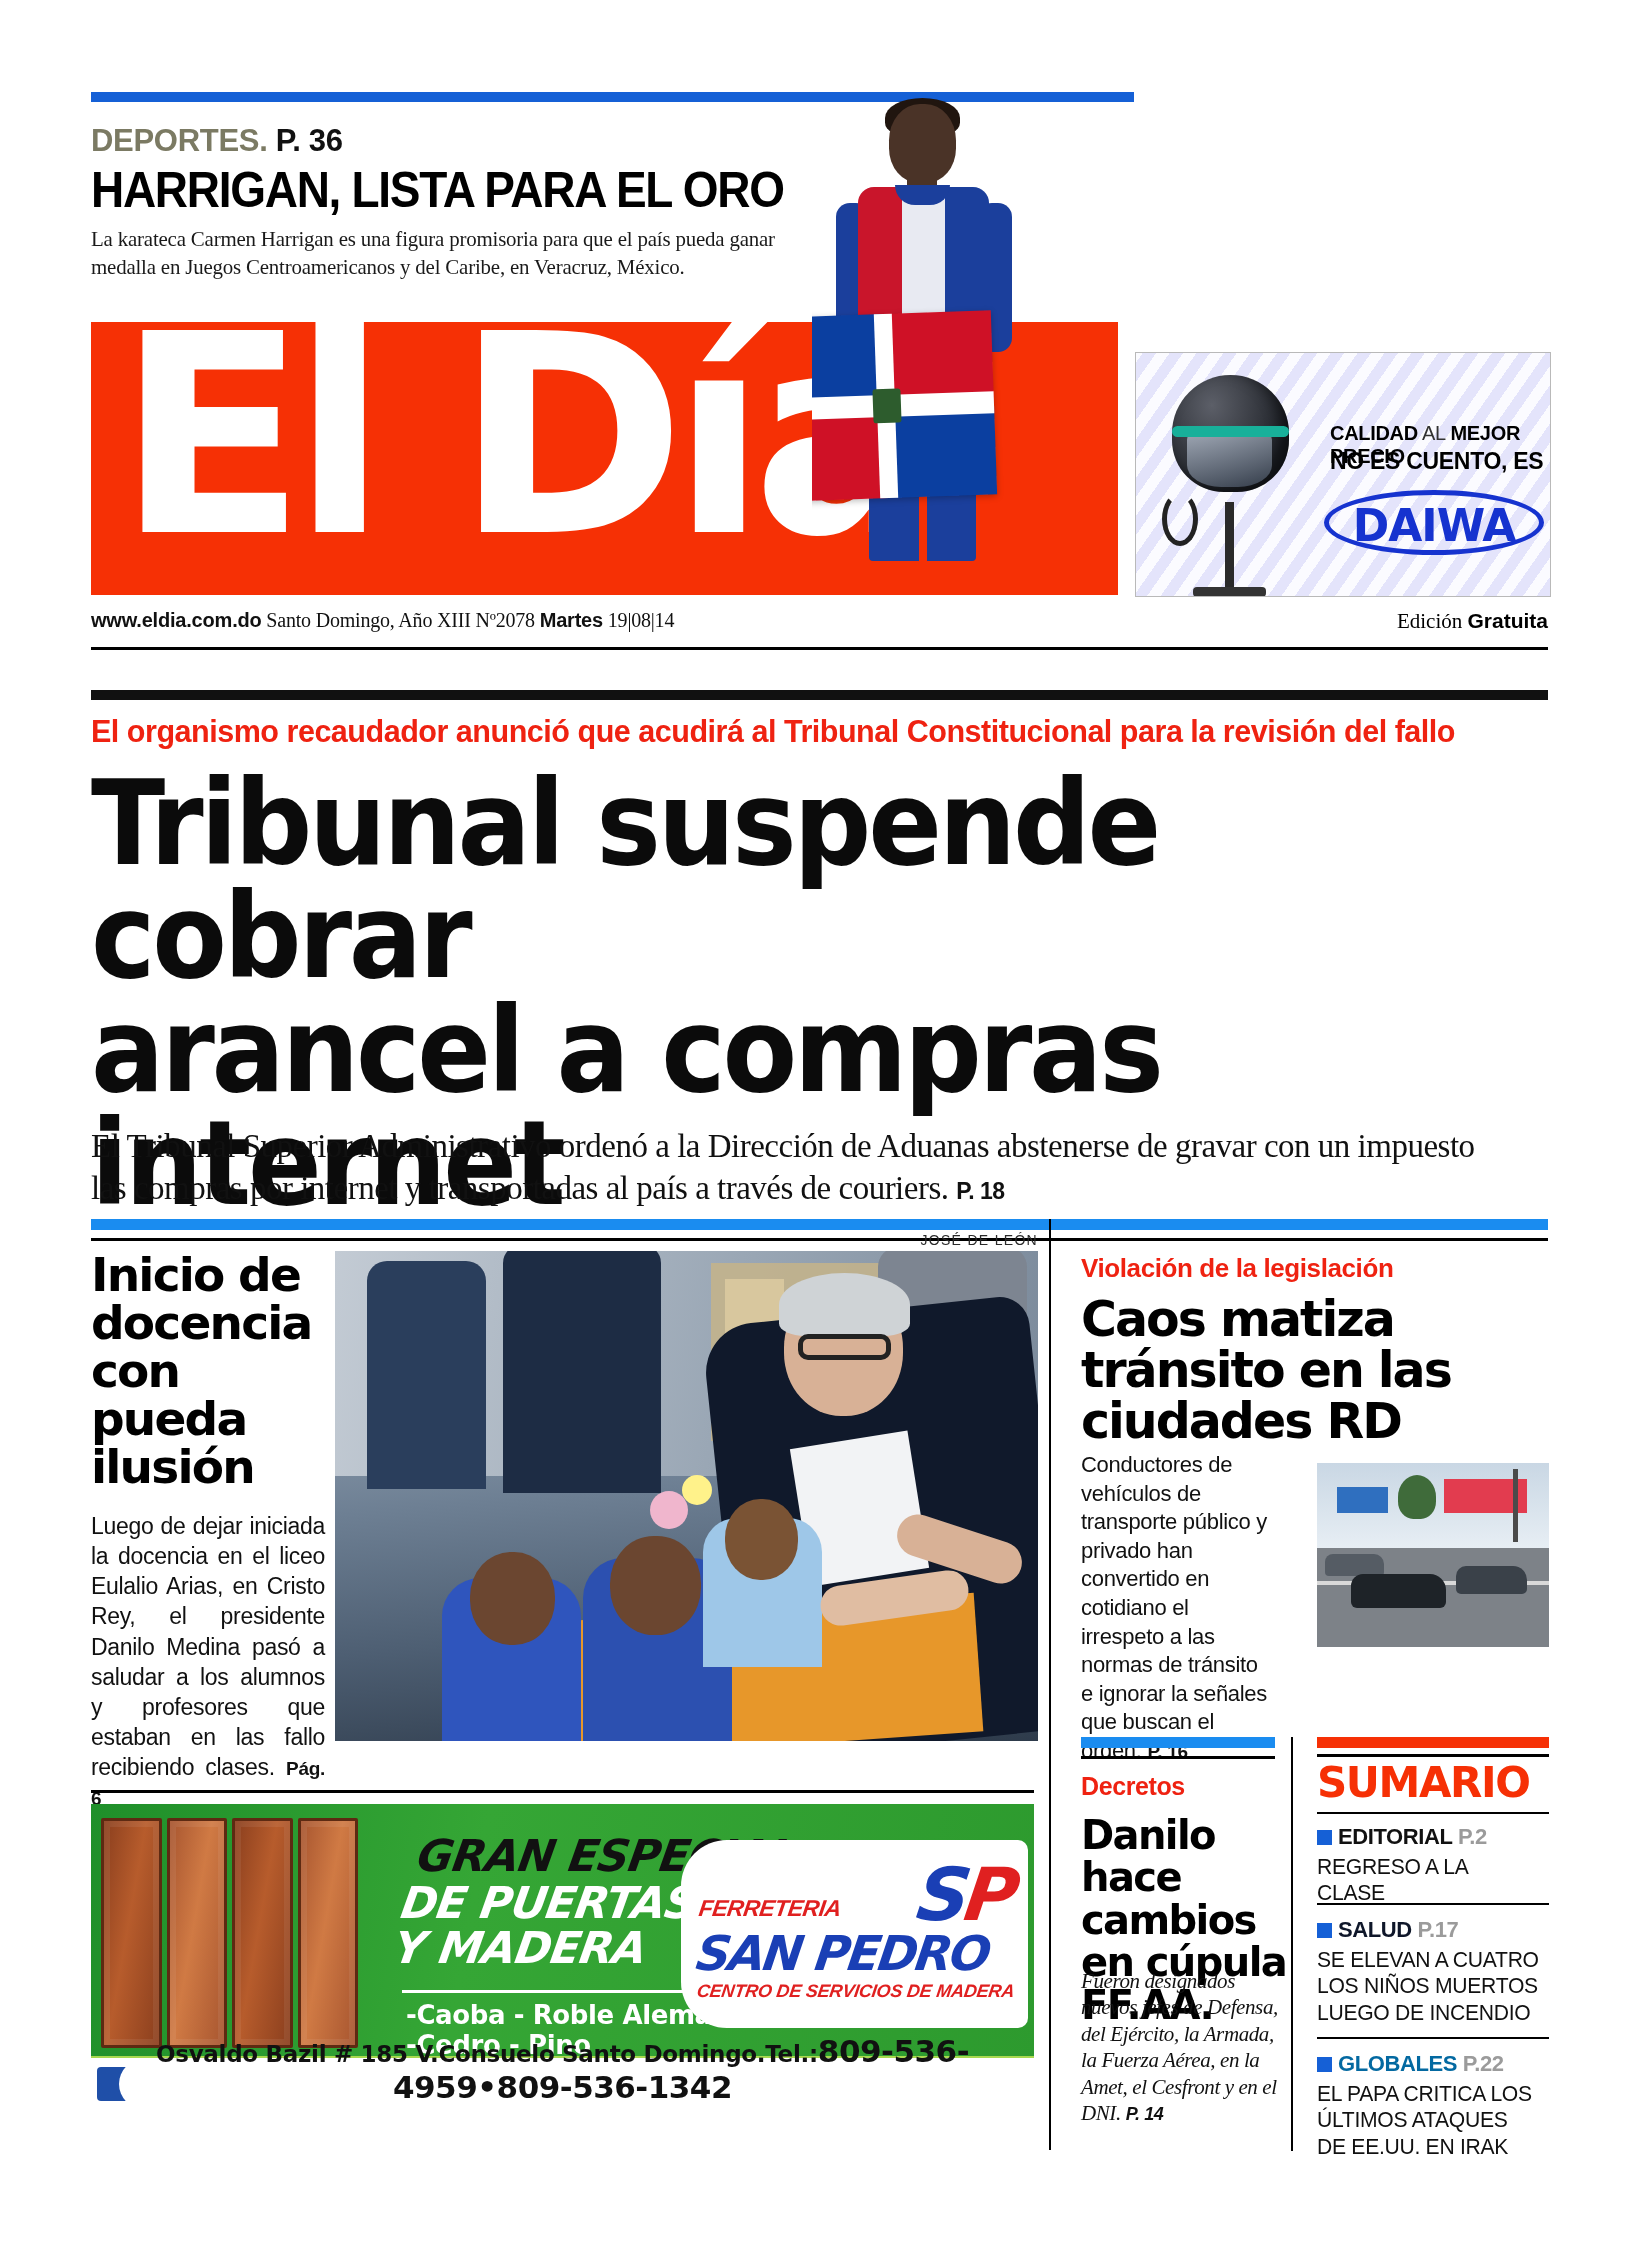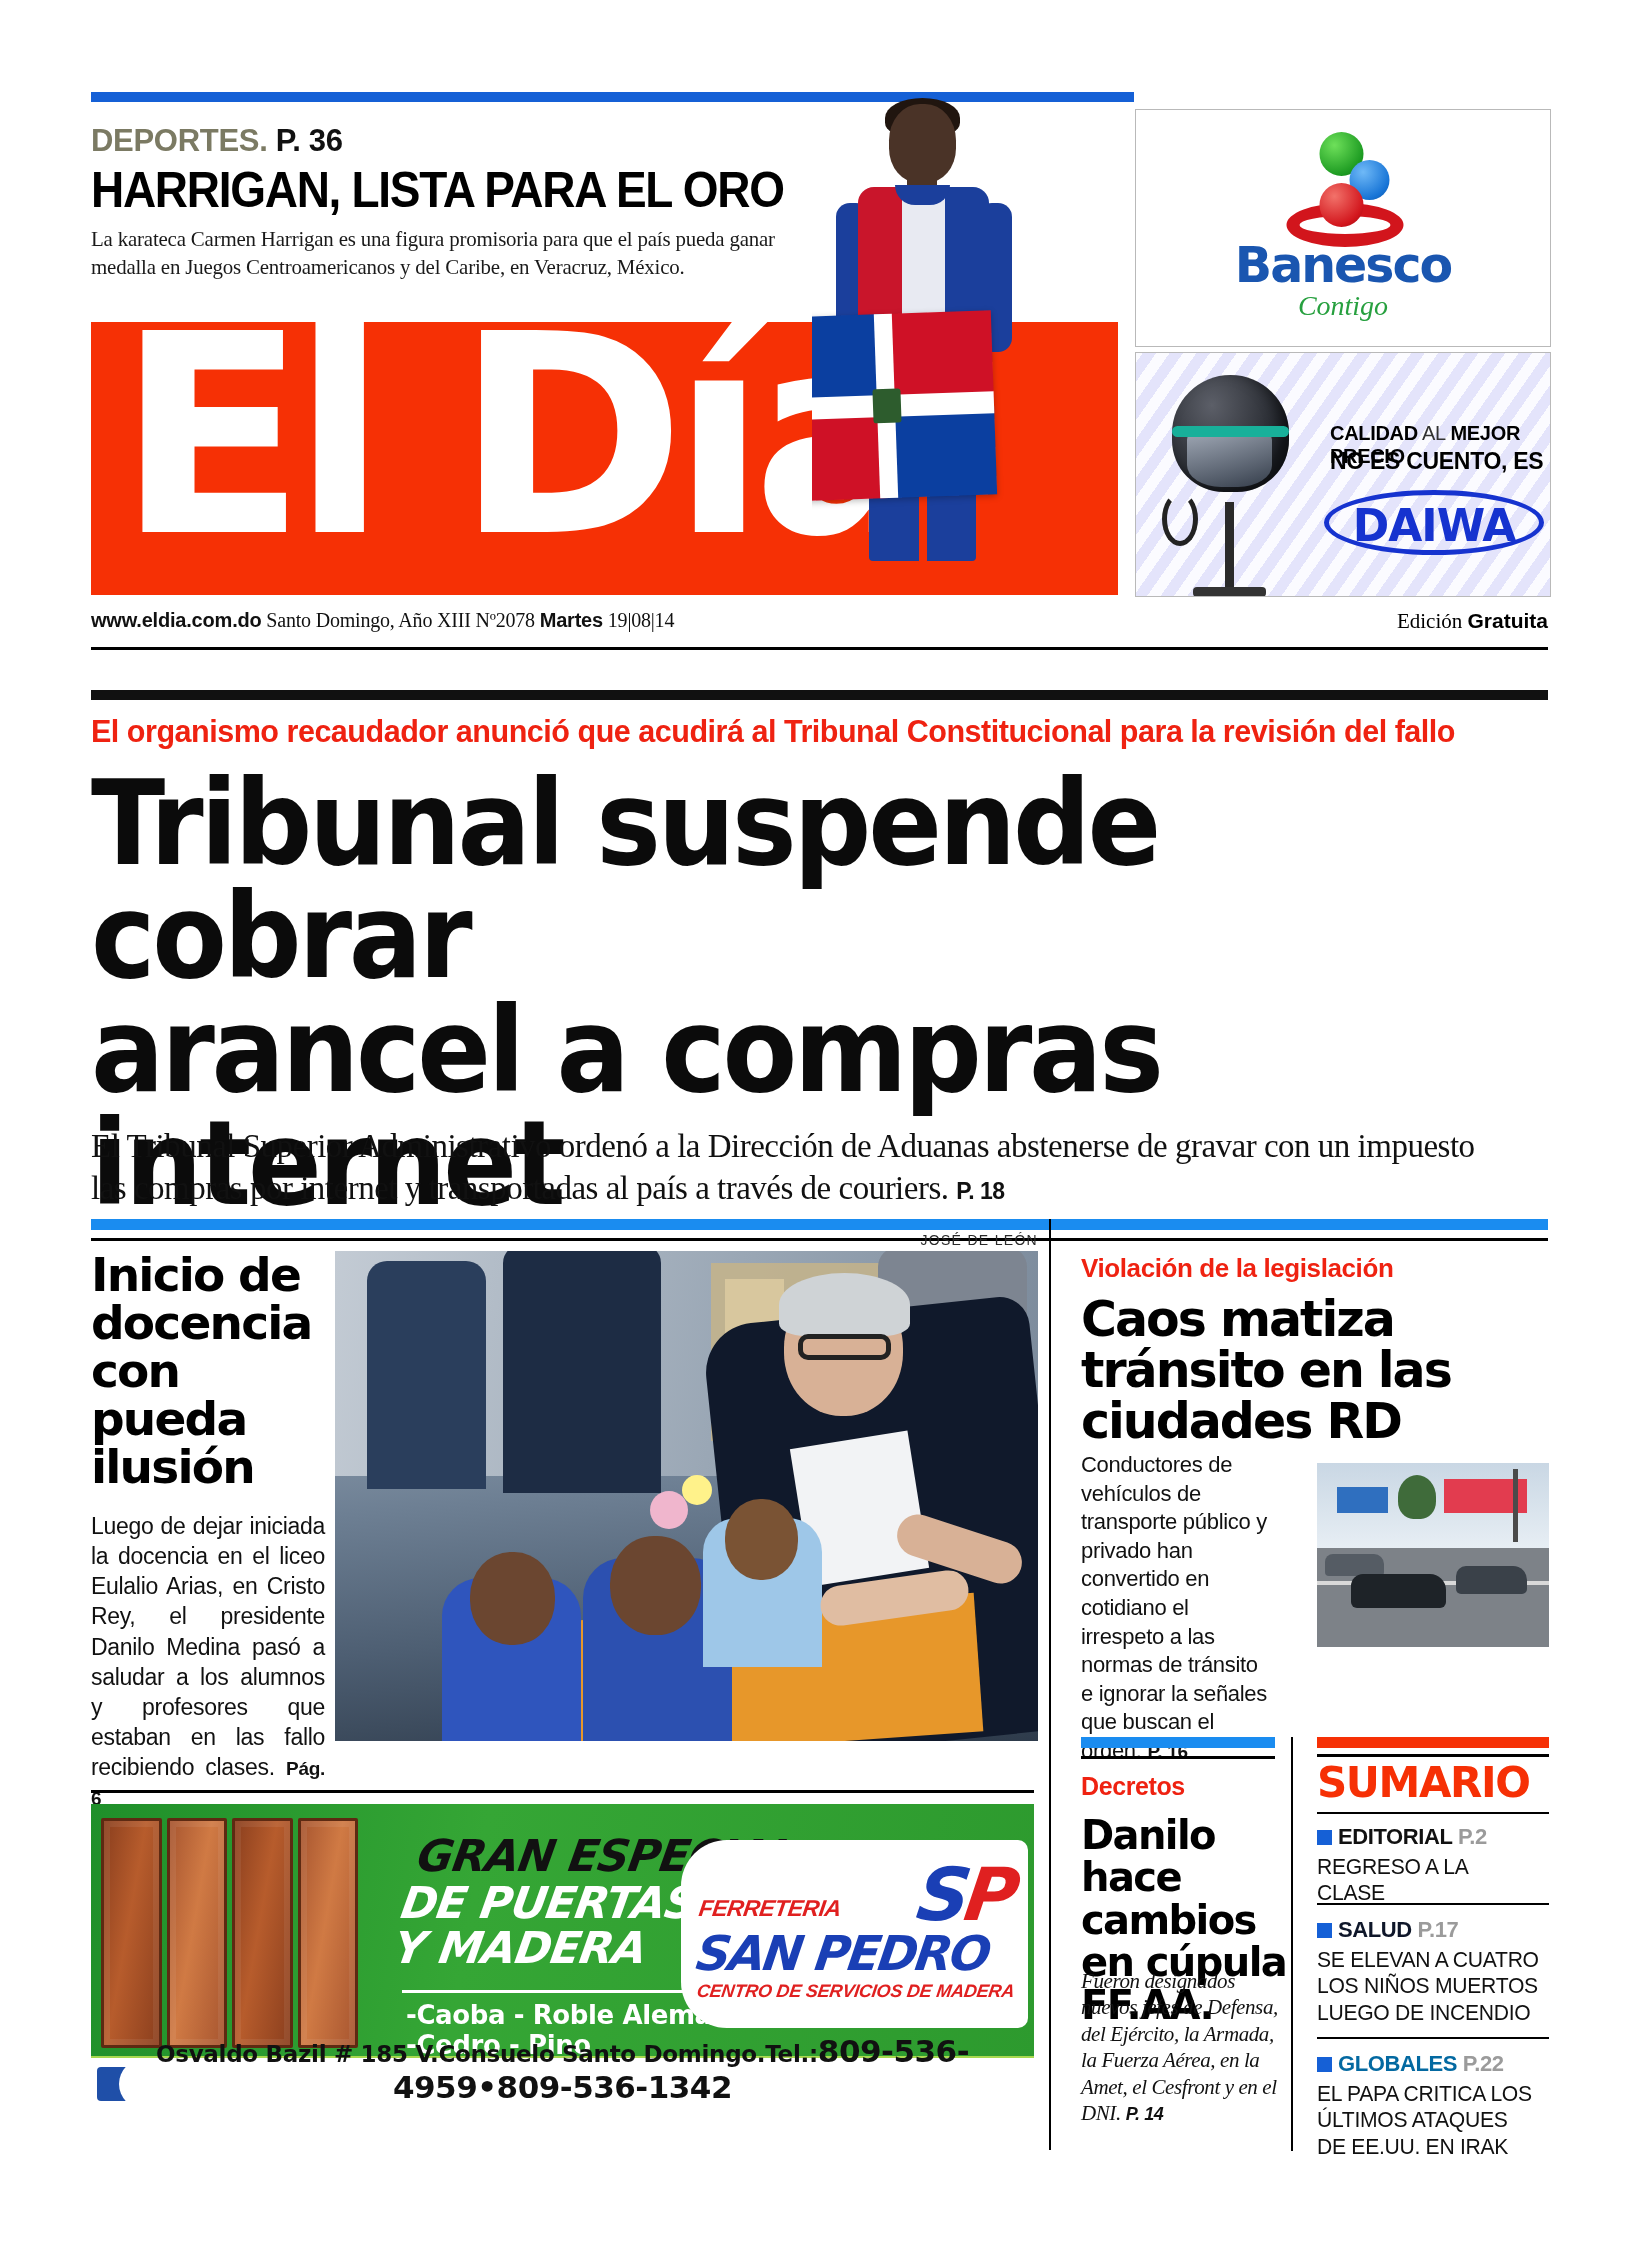--- a/index.html
+++ b/index.html
@@ -342,30 +342,20 @@
       <div class="flag-q fq1"></div>
       <div class="flag-q fq2"></div>
       <div class="flag-q fq3"></div>
       <div class="flag-q fq4"></div>
       <div class="flag-cross-v"></div>
       <div class="flag-cross-h"></div>
       <div class="flag-shield"></div>
     </div>
   </div>
 
-  <div class="banesco">
-    <div class="ban-balls">
-      <div class="ball ball-green"></div>
-      <div class="ball ball-blue"></div>
-      <div class="ball ball-red"></div>
-      <div class="ban-ring"></div>
-    </div>
-    <div class="ban-name">Banesco</div>
-    <div class="ban-tag">Contigo</div>
-  </div>
 
   <div class="daiwa">
     <div class="dryer-pole"></div>
     <div class="dryer-base"></div>
     <div class="dryer-hood"></div>
     <div class="dryer-glass"></div>
     <div class="dryer-band"></div>
     <div class="dryer-cord"></div>
     <div class="daiwa-l1">
       <span>CALIDAD</span><span class="lt"> AL </span><span>MEJOR PRECIO</span>

